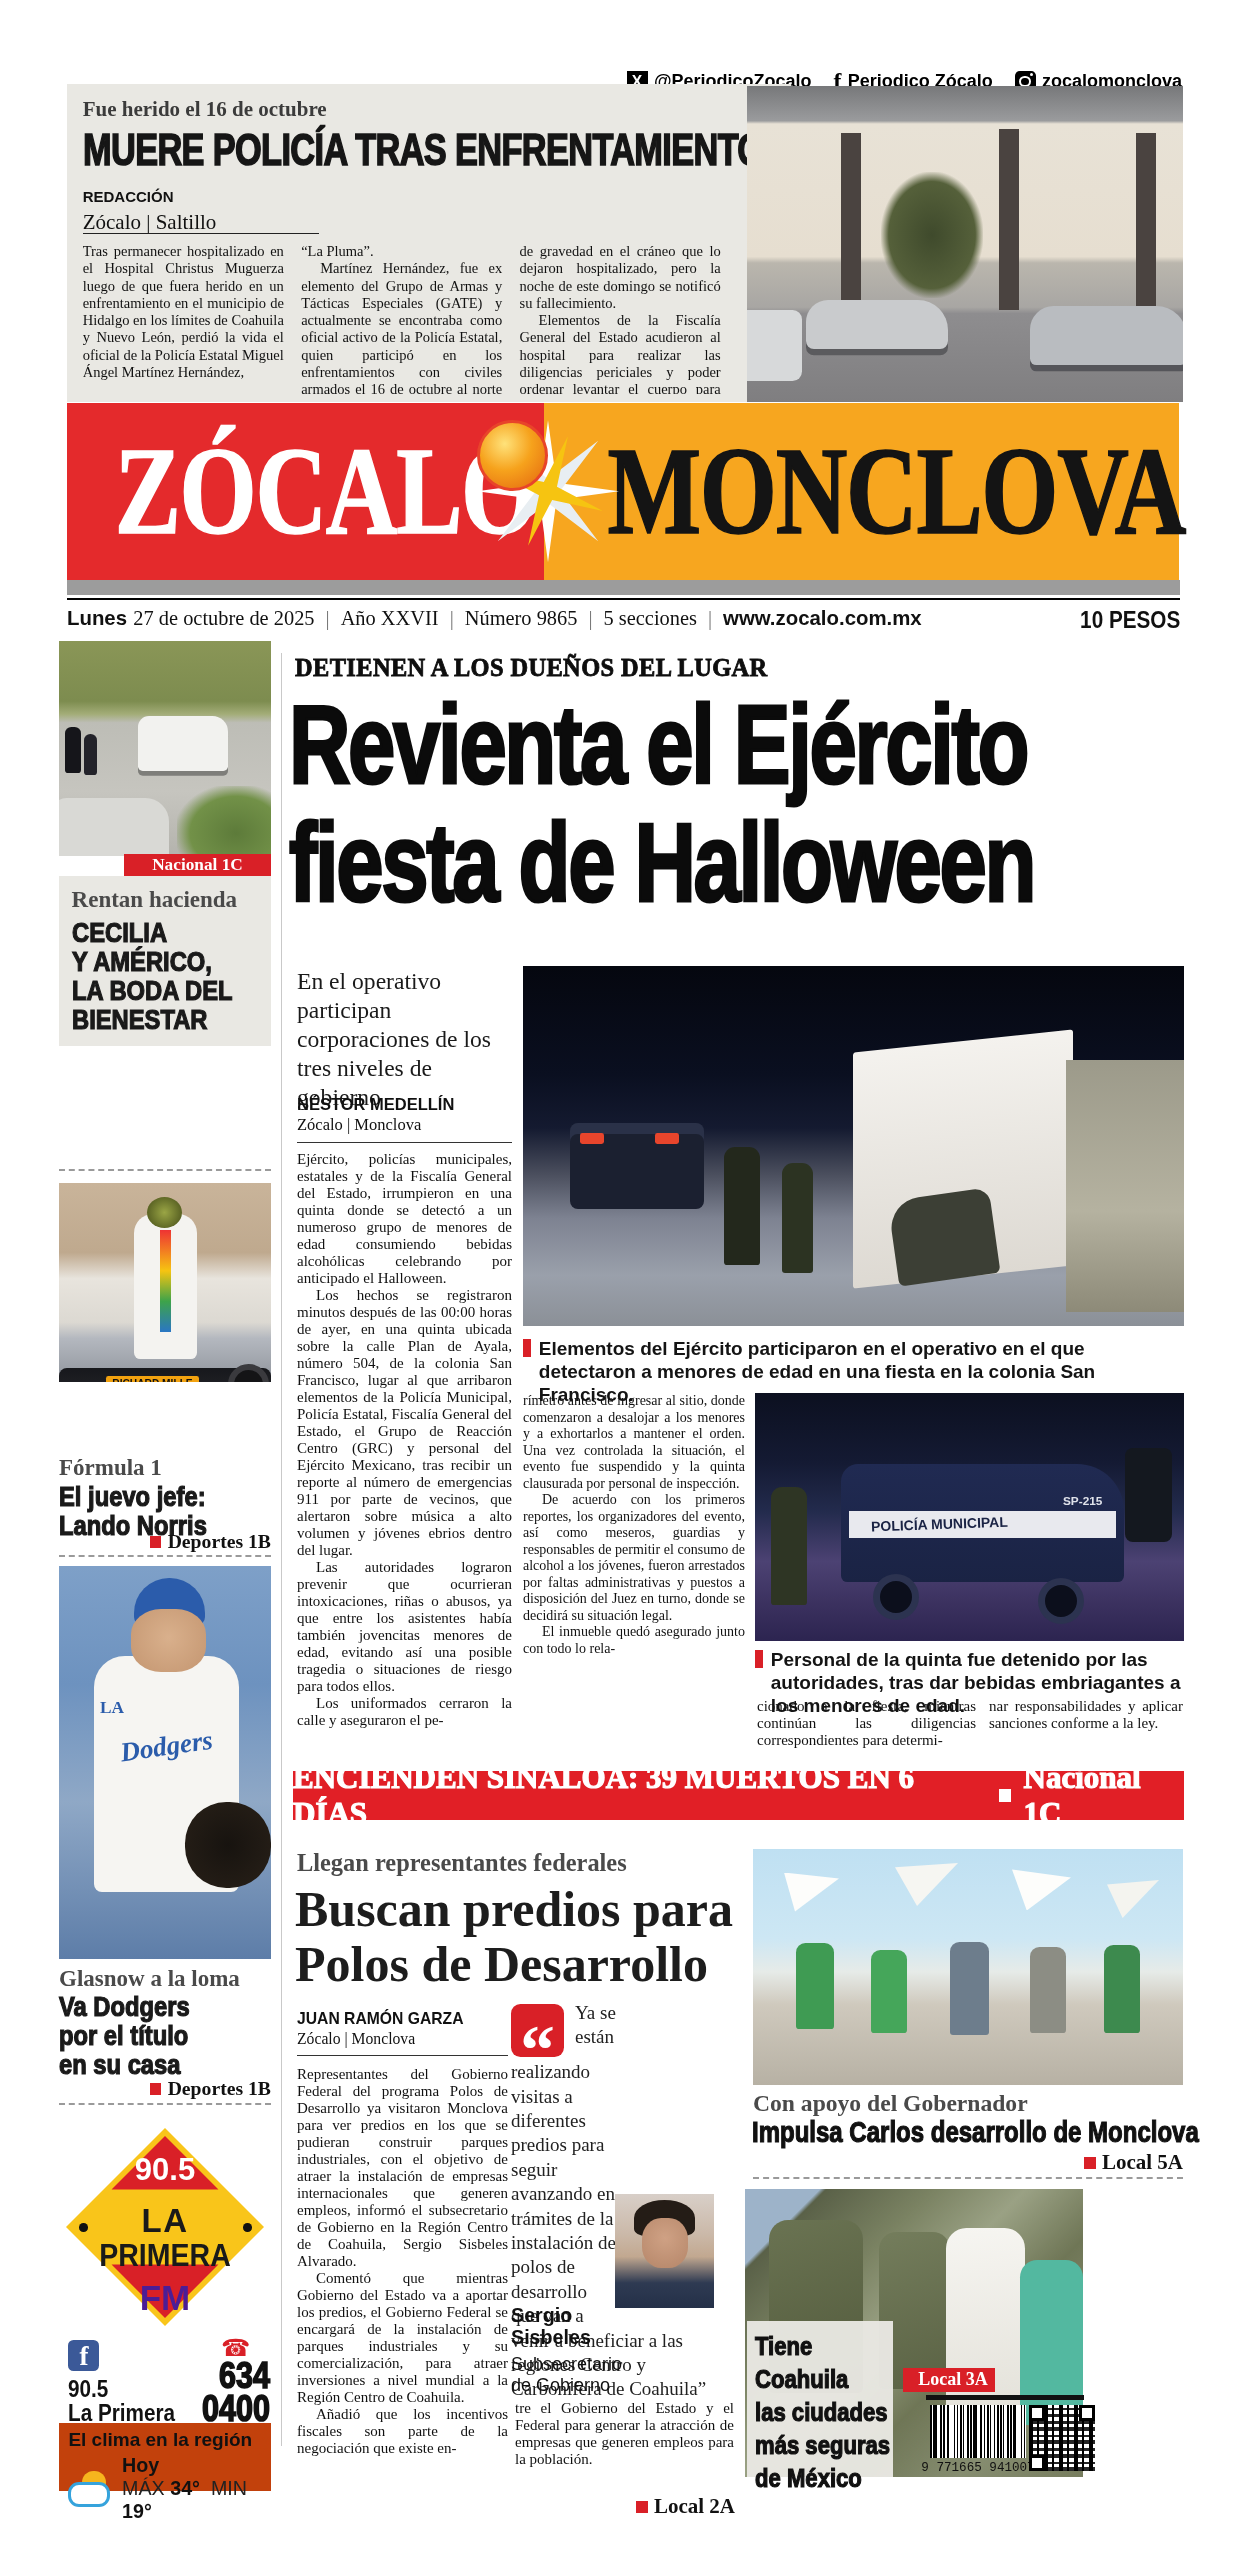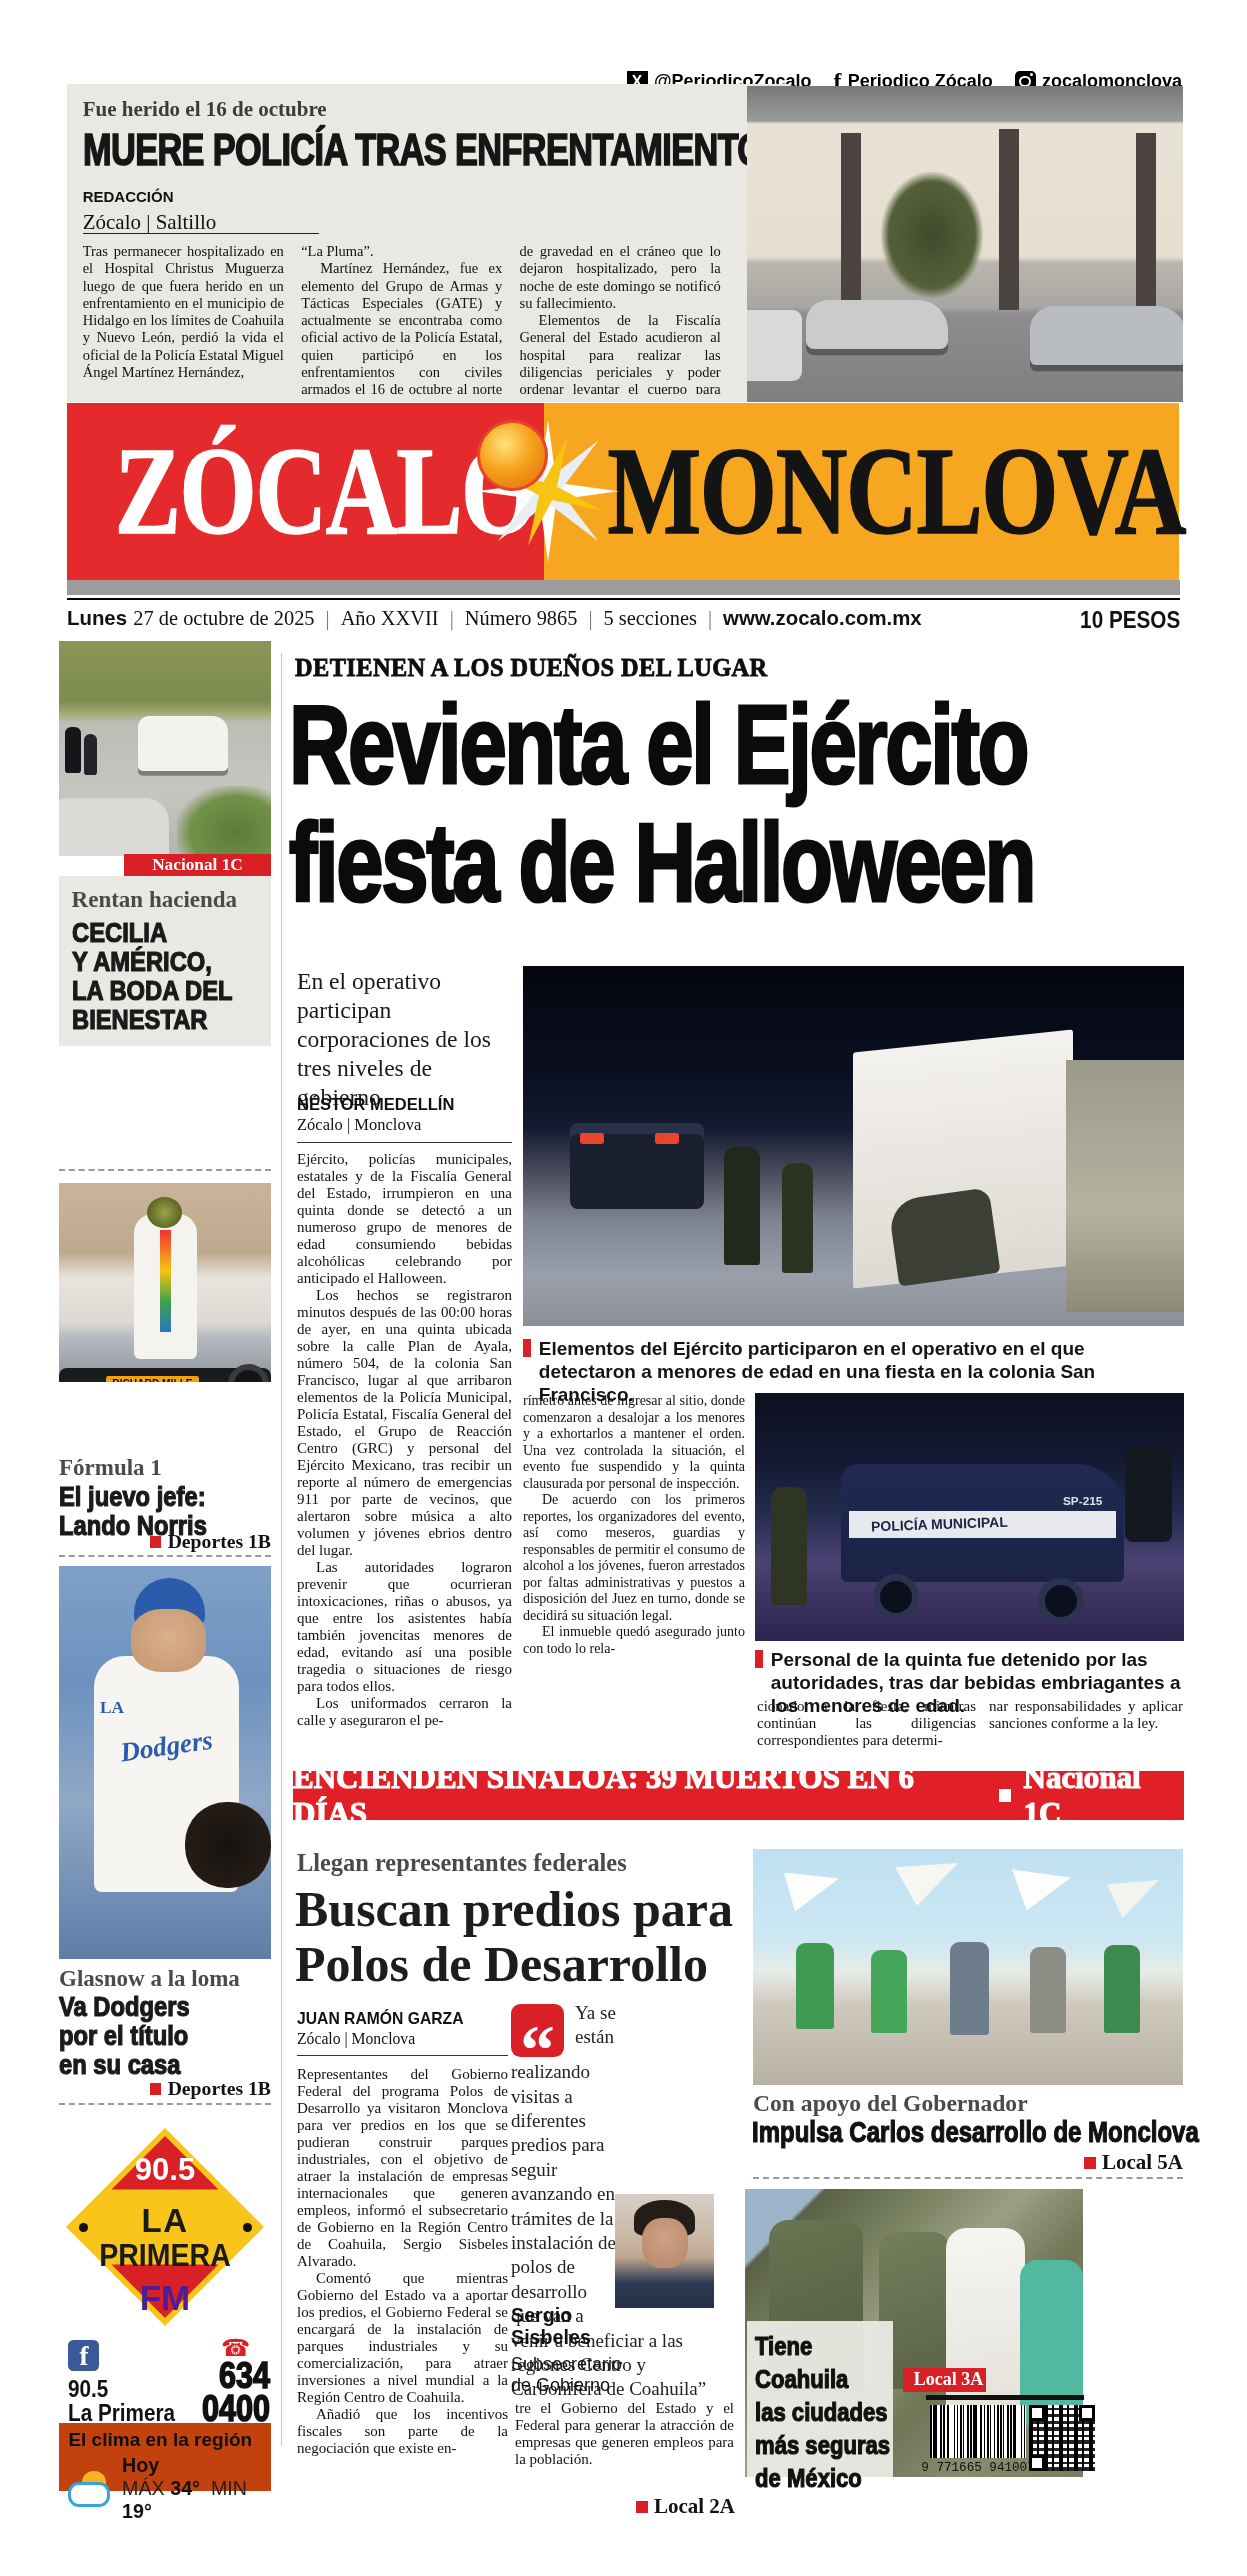--- a/index.html
+++ b/index.html
@@ -448,21 +448,21 @@
     <div class="shape" style="left:134px; top:43px; width:71px; height:157px; background:linear-gradient(160deg,#747d5c 0%,#5a6244 100%); border-radius:17.3px 17.3px 4.7px 4.7px;"></div>
     <div class="shape" style="left:201px; top:39px; width:79px; height:181px; background:linear-gradient(175deg,#f6f5f1 0%,#e4e2da 100%); border-radius:20.4px 20.4px 4.7px 4.7px;"></div>
     <div class="shape" style="left:275px; top:71px; width:63px; height:165px; background:#53b8a0; border-radius:17.3px 17.3px 4.7px 4.7px;"></div>
   </div>
   <div class="abs coah-box" style="left:747px; top:2321px; width:146px; height:156px;">
     <div class="coah-head preline">Tiene Coahuila
 las ciudades
 más seguras
 de México</div>
   </div>
-  <div class="abs badge" style="left:903px; top:2368px; width:83px; height:23.6px; line-height:23.6px; font-size:18px;padding-left:8px;">Local 3A</div>
+  <div class="abs badge" style="left:903px; top:2368px; width:92px; height:23.6px; line-height:23.6px; font-size:18px;padding-left:8px;">Local 3A</div>
 
   <div class="abs" style="left:926px; top:2395px; width:158px; height:4.7px; background:#111;"></div>
   <div class="abs barcode" style="left:930px; top:2405px; width:96px; height:53px;"></div>
   <div class="abs bc-digits" style="left:920px; top:2461px; width:116px;">9 771665 941007</div>
   <div class="abs qr" style="left:1029px; top:2405px; width:66px; height:66px;">
     <div class="qr-eye" style="left:0; top:0;"></div>
     <div class="qr-eye" style="right:0; top:0;"></div>
     <div class="qr-eye" style="left:0; bottom:0;"></div>
   </div>
 

